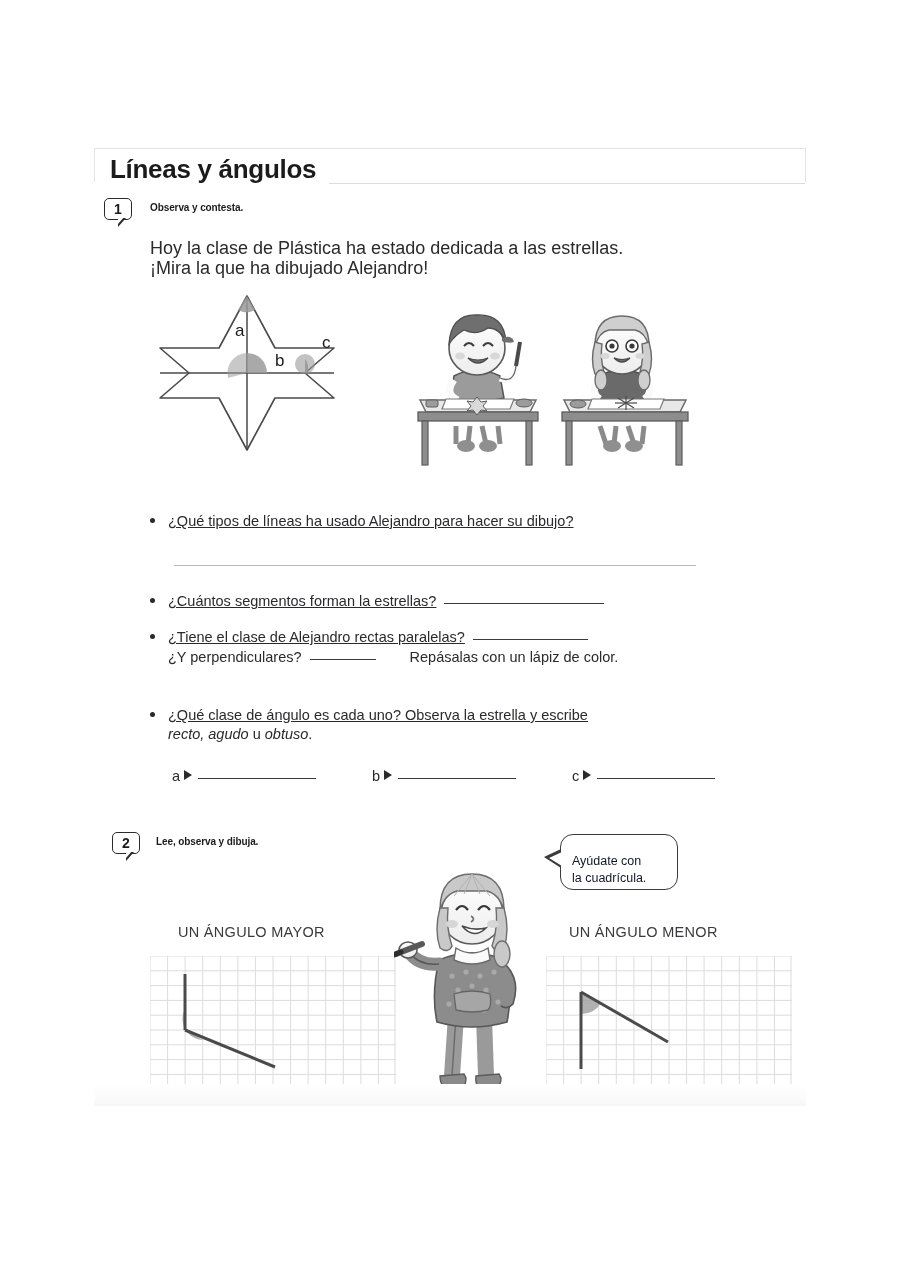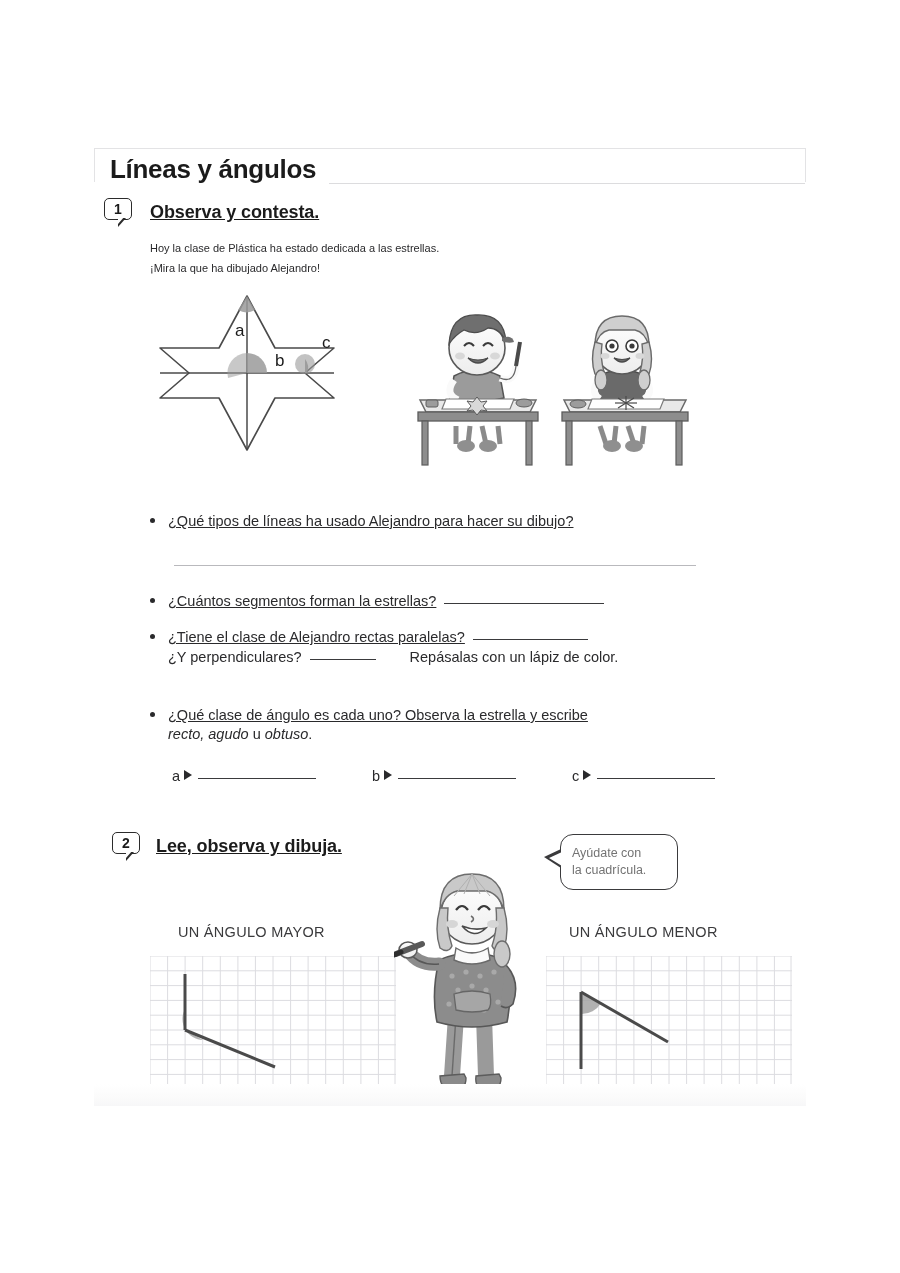--- a/index.html
+++ b/index.html
@@ -109,31 +109,30 @@
   .ex-badge .tail-in {
     position: absolute;
     left: 14px;
     top: 19px;
     width: 0; height: 0;
     border-left: 6px solid #ffffff;
     border-bottom: 7px solid transparent;
   }
   .ex-heading {
     position: absolute;
-    font-size: 18px;
+    font-size: 10px;
     font-weight: 700;
     color: #1b1b1b;
     letter-spacing: -0.1px;
-    text-decoration: underline;
   }
 
   
   .intro {
     position: absolute;
-    font-size: 11px;
+    font-size: 18px;
     line-height: 20px;
     color: #2a2a2c;
   }
   .q-bullet {
     position: absolute;
     font-size: 14.5px;
     line-height: 22px;
     color: #2a2a2c;
   }
   .q-bullet .dot {
@@ -197,22 +196,22 @@
     left: 466px;
     top: 686px;
     width: 118px;
     height: 56px;
     border: 1.6px solid #3a3a3c;
     border-radius: 13px;
     background: #ffffff;
     box-sizing: border-box;
     font-size: 12.5px;
     line-height: 17px;
-    color: #737373;
-    padding: 10px 0 0 11px;
+    color: #0f172a;
+    padding: 18px 0 0 11px;
   }
   #hint-bubble .tail-out {
     position: absolute;
     left: -17px;
     top: 14px;
     width: 0; height: 0;
     border-right: 17px solid #3a3a3c;
     border-top: 8px solid transparent;
     border-bottom: 11px solid transparent;
   }

